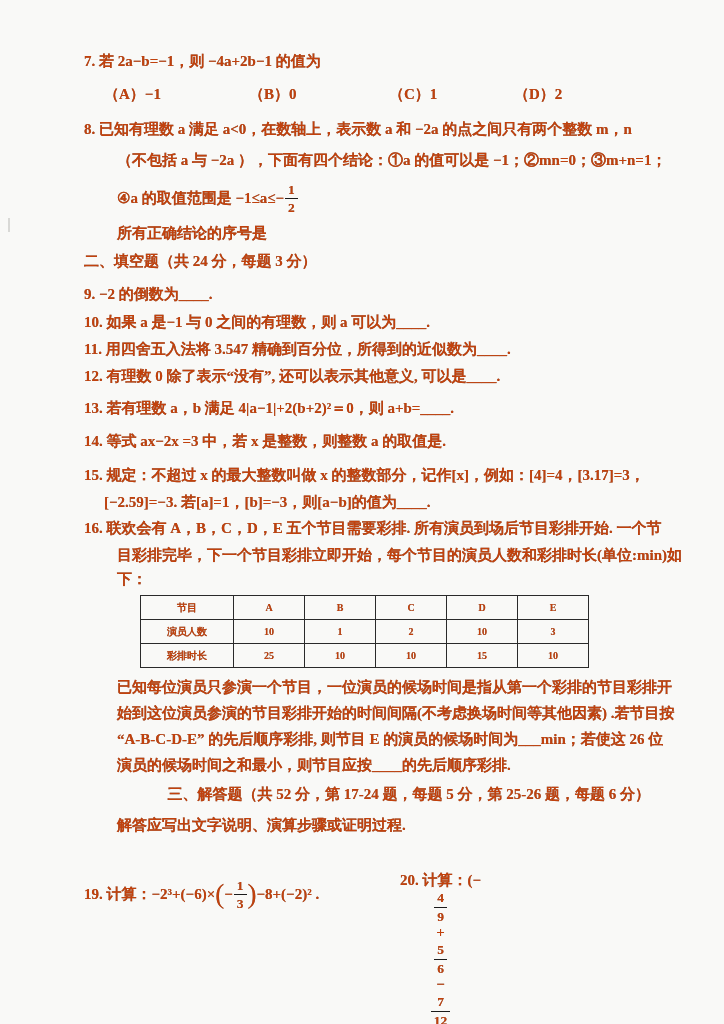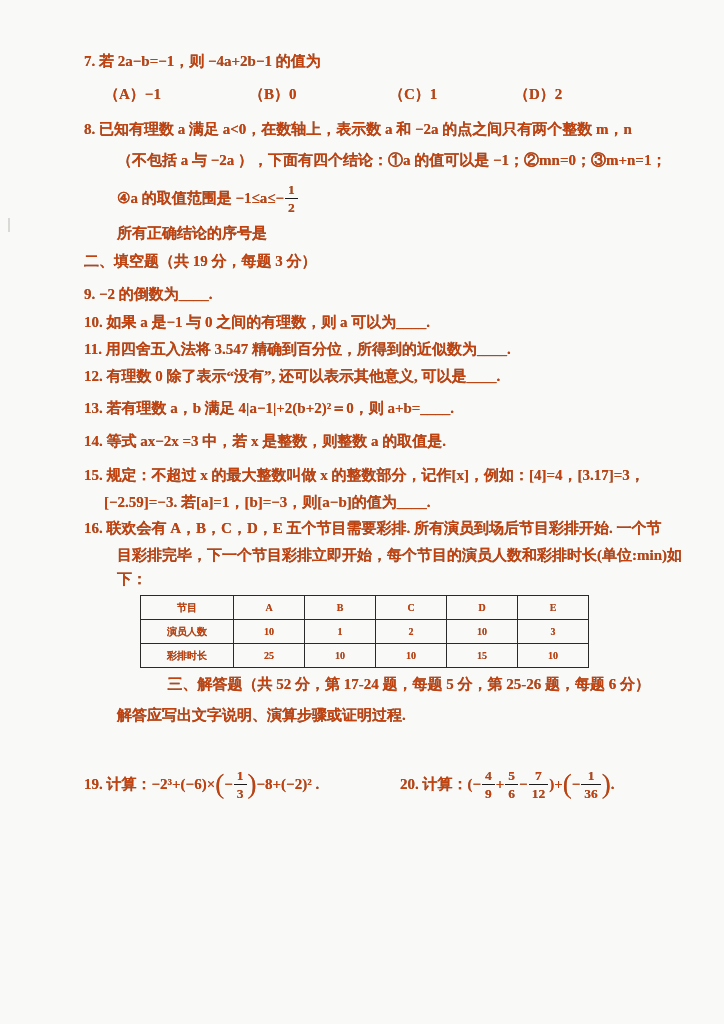--- a/index.html
+++ b/index.html
@@ -73,21 +73,21 @@
     <div class="ln ind" style="margin-top:12px;">（不包括 a 与 −2a ），下面有四个结论：①a 的值可以是 −1；②mn=0；③m+n=1；</div>
     <div class="fracline ind" style="margin-top:8px;height:40px;">
       <span>④a 的取值范围是 −1≤a≤−</span>
       <span class="frac">
         <span class="num">1</span>
         <span class="den">2</span>
       </span>
     </div>
     <div class="ln ind" style="margin-top:6px;">所有正确结论的序号是</div>
 
-    <div class="ln sec" style="margin-top:9px;">二、填空题（共 19 分，每题 3 分）</div>
+    <div class="ln sec" style="margin-top:9px;">二、填空题（共 24 分，每题 3 分）</div>
 
     <div class="ln" style="margin-top:14px;">9. −2 的倒数为____.</div>
     <div class="ln" style="margin-top:9px;">10. 如果 a 是−1 与 0 之间的有理数，则 a 可以为____.</div>
     <div class="ln" style="margin-top:8px;">11. 用四舍五入法将 3.547 精确到百分位，所得到的近似数为____.</div>
     <div class="ln" style="margin-top:8px;">12. 有理数 0 除了表示“没有”, 还可以表示其他意义, 可以是____.</div>
     <div class="ln" style="margin-top:13px;">13. 若有理数 a，b 满足 4|a−1|+2(b+2)²＝0，则 a+b=____.</div>
     <div class="ln" style="margin-top:14px;">14. 等式 ax−2x =3 中，若 x 是整数，则整数 a 的取值是.</div>
     <div class="ln" style="margin-top:15px;">15. 规定：不超过 x 的最大整数叫做 x 的整数部分，记作[x]，例如：[4]=4，[3.17]=3，</div>
     <div class="ln ind2" style="margin-top:8px;">[−2.59]=−3. 若[a]=1，[b]=−3，则[a−b]的值为____.</div>
 
@@ -117,38 +117,44 @@
           <td class="c0">彩排时长</td>
           <td>25</td>
           <td>10</td>
           <td>10</td>
           <td>15</td>
           <td>10</td>
         </tr>
       </tbody>
     </table>
 
+    <div class="ind para" style="margin-top:6px;">
+      <div class="ln">已知每位演员只参演一个节目，一位演员的候场时间是指从第一个彩排的节目彩排开</div>
+      <div class="ln">始到这位演员参演的节目彩排开始的时间间隔(不考虑换场时间等其他因素) .若节目按</div>
+      <div class="ln">“A-B-C-D-E” 的先后顺序彩排, 则节目 E 的演员的候场时间为___min；若使这 26 位</div>
+      <div class="ln">演员的候场时间之和最小，则节目应按____的先后顺序彩排.</div>
+    </div>
 
     <div class="ln sec" style="margin-top:7px;text-align:right;">三、解答题（共 52 分，第 17-24 题，每题 5 分，第 25-26 题，每题 6 分）</div>
     <div class="ln ind sec" style="margin-top:12px;">解答应写出文字说明、演算步骤或证明过程.</div>
 
 
     <div class="row2" style="margin-top:36px;">
       <span class="colA fracline" style="height:46px;">
         <span>19. 计算：−2³+(−6)×</span>
         <span class="bigp">(</span>
         <span>−</span>
         <span class="frac">
           <span class="num">1</span>
           <span class="den">3</span>
         </span>
         <span class="bigp">)</span>
         <span>−8+(−2)² .</span>
       </span>
-      <span class="fracline" style="height:46px;">
+      <span class="fracline" style="height:46px;flex-direction:column;">
         <span>20. 计算：(−</span>
         <span class="frac">
           <span class="num">4</span>
           <span class="den">9</span>
         </span>
         <span>+</span>
         <span class="frac">
           <span class="num">5</span>
           <span class="den">6</span>
         </span>

